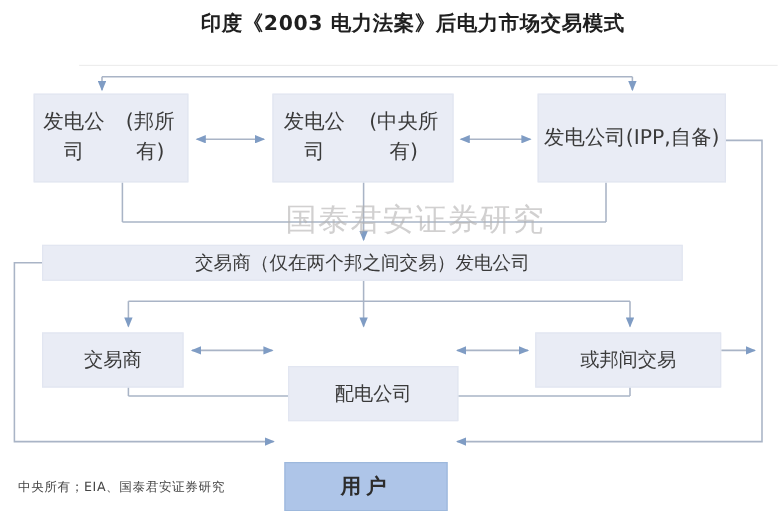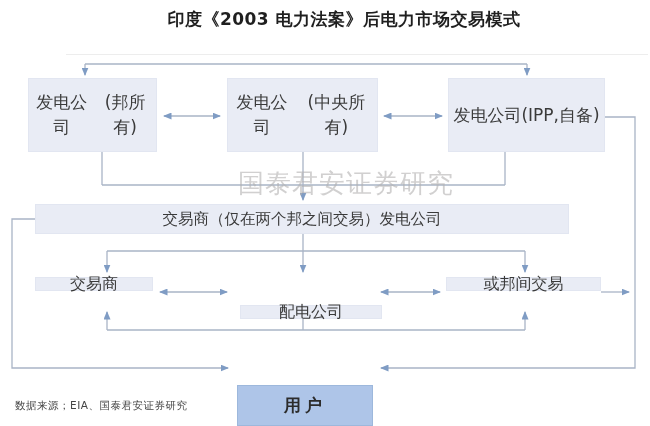--- a/index.html
+++ b/index.html
@@ -17,21 +17,21 @@
   .node{
     position:absolute;background:#e9ecf5;border:1px solid #e2e6f1;
     display:flex;flex-direction:row;align-items:center;justify-content:center;
     color:#3a3a3a;box-sizing:border-box;text-align:center;
   }
   .gen{font-size:17px;line-height:1.45;}
   .gen-a{left:28px;top:78px;width:129px;height:74px;}
   .gen-b{left:227px;top:78px;width:151px;height:74px;}
   .gen-c{left:448px;top:78px;width:157px;height:74px;}
   .wide{left:35px;top:204px;width:534px;height:30px;font-size:15.5px;}
-  .mid{top:277px;height:14px;font-size:16px;}
+  .mid{top:277px;height:46px;font-size:16px;}
   .mid-a{left:35px;width:118px;}
   .mid-b{left:240px;width:142px;margin-top:28px;}
   .mid-c{left:446px;width:155px;}
   .user{
     left:237px;top:347px;width:136px;height:41px;
     background:#aec5e8;border:1px solid #9db8dc;
     font-size:17px;font-weight:bold;color:#2c2c2c;letter-spacing:4px;margin-top:38px;
   }
   .watermark{
     position:absolute;left:238px;top:166px;width:200px;
@@ -117,15 +117,15 @@
   <div class="node mid mid-c">
     <span>或邦间交易</span>
   </div>
 
   <div class="node user">
     <span>用户</span>
   </div>
 
   <div class="watermark">国泰君安证券研究</div>
 
-  <div class="source">数据来源；EIA、国泰君安证券研究</div>
+  <div class="source">中央所有；EIA、国泰君安证券研究</div>
 
 </div>
 
 </body></html>

